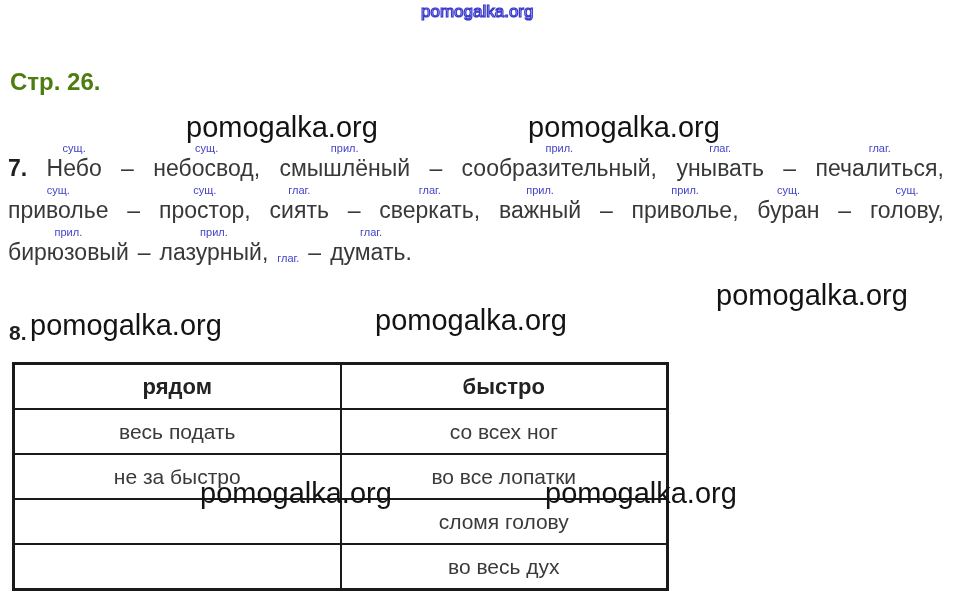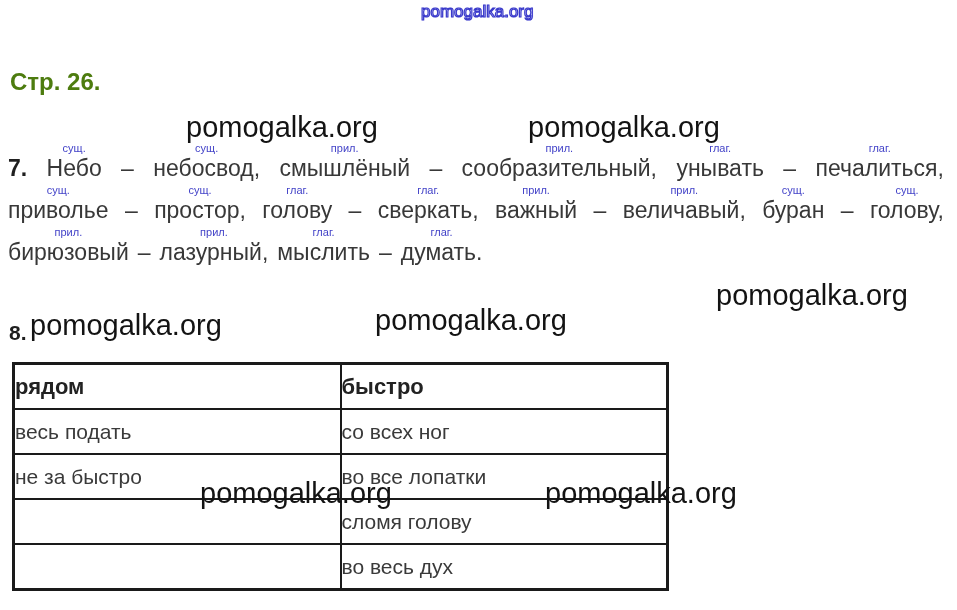--- a/index.html
+++ b/index.html
@@ -85,21 +85,21 @@
     position: absolute;
     left: 12px; top: 362px;
     width: 657px;
     border-collapse: collapse;
     table-layout: fixed;
     z-index: 1;
   }
   .syn-table th, .syn-table td {
     border: 2px solid #1a1a1a;
     height: 43px;
-    text-align: left;
+    text-align: center;
     vertical-align: middle;
     padding: 0;
   }
   .syn-table { border: 3px solid #1a1a1a; }
   .syn-table th {
     font-size: 22px;
     font-weight: 700;
     color: #222222;
   }
   .syn-table td {
@@ -166,41 +166,41 @@
         <span class="token">
           <span class="pos-label">&nbsp;</span>
           <span class="word">–</span>
         </span>
         <span class="token">
           <span class="pos-label">сущ.</span>
           <span class="word">простор,</span>
         </span>
         <span class="token">
           <span class="pos-label">глаг.</span>
-          <span class="word">голову</span>
+          <span class="word">сиять</span>
         </span>
         <span class="token">
           <span class="pos-label">&nbsp;</span>
           <span class="word">–</span>
         </span>
         <span class="token">
           <span class="pos-label">глаг.</span>
           <span class="word">сверкать,</span>
         </span>
         <span class="token">
           <span class="pos-label">прил.</span>
           <span class="word">важный</span>
         </span>
         <span class="token">
           <span class="pos-label">&nbsp;</span>
           <span class="word">–</span>
         </span>
         <span class="token">
           <span class="pos-label">прил.</span>
-          <span class="word">величавый,</span>
+          <span class="word">приволье,</span>
         </span>
         <span class="token">
           <span class="pos-label">сущ.</span>
           <span class="word">буран</span>
         </span>
         <span class="token">
           <span class="pos-label">&nbsp;</span>
           <span class="word">–</span>
         </span>
         <span class="token">
@@ -216,21 +216,20 @@
         <span class="token">
           <span class="pos-label">&nbsp;</span>
           <span class="word">–</span>
         </span>
         <span class="token">
           <span class="pos-label">прил.</span>
           <span class="word">лазурный,</span>
         </span>
         <span class="token">
           <span class="pos-label">глаг.</span>
-          <span class="word">мыслить</span>
         </span>
         <span class="token">
           <span class="pos-label">&nbsp;</span>
           <span class="word">–</span>
         </span>
         <span class="token">
           <span class="pos-label">глаг.</span>
           <span class="word">думать.</span>
         </span>
       </div>

